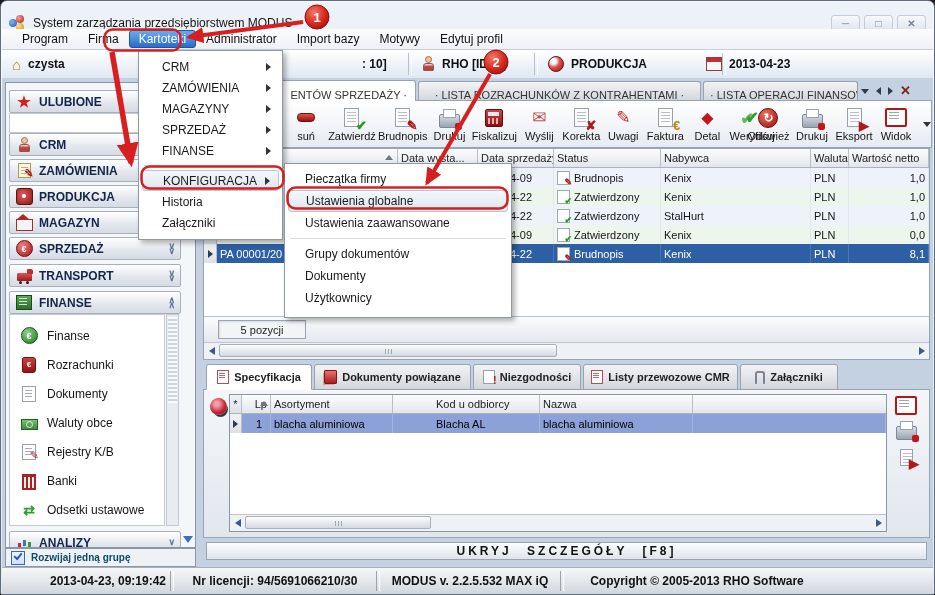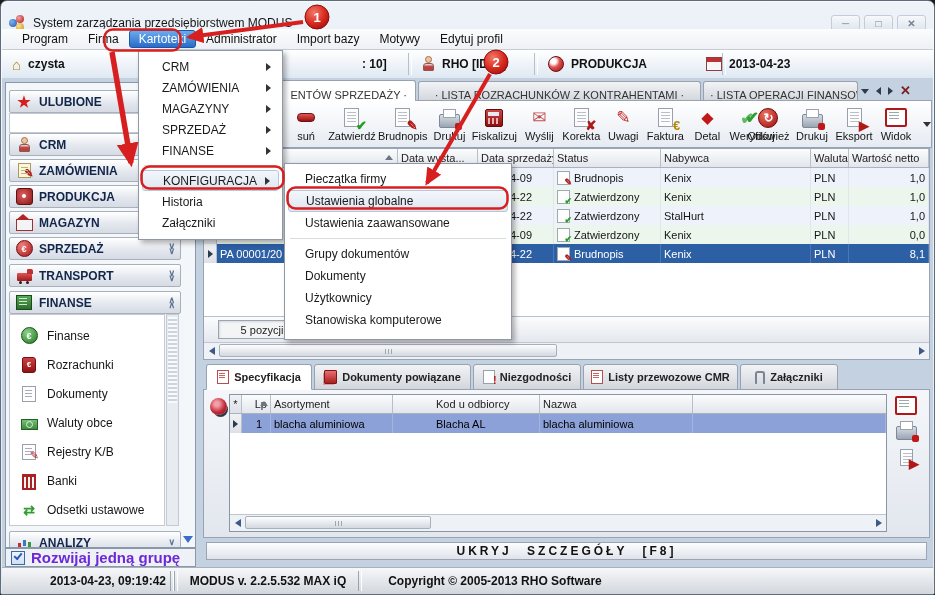--- a/index.html
+++ b/index.html
@@ -46,21 +46,21 @@
   .white-strip{position:absolute;left:3px;width:172px;background:#fff;border:1px solid #c4cad4;box-sizing:border-box;}
   .fin-panel{position:absolute;left:3px;top:231px;width:156px;height:212px;background:#fff;border:1px solid #c4cad4;box-sizing:border-box;padding-top:6px;}
   .fin-item{height:29px;display:flex;align-items:center;gap:9px;padding-left:10px;font-size:12px;color:#151515;}
   .sscroll{position:absolute;left:160px;top:231px;width:13px;height:212px;background:#e8ecf1;border:1px solid #c4cad4;box-sizing:border-box;}
   .sscroll .thumb{position:absolute;left:1px;top:2px;width:9px;height:86px;background:repeating-linear-gradient(#f8fafc 0 2px,#cdd4dd 2px 4px);border:1px solid #aab2bе;}
   .sdown{position:absolute;left:175px;top:449px;width:14px;height:14px;display:flex;align-items:center;justify-content:center;}
   .tri-down{width:0;height:0;border-left:5px solid transparent;border-right:5px solid transparent;border-top:7px solid #3a6cc8;}
   .chk-panel{left:4px;top:547px;width:191px;height:19px;background:#eef2f6;border:1px solid #8a97a8;box-sizing:border-box;display:flex;align-items:center;gap:6px;padding-left:5px;}
   .chkbox{width:12px;height:12px;background:linear-gradient(#eef4fb,#cfe0f2);border:1px solid #3a68a8;position:relative;}
   .chkbox::after{content:"";position:absolute;left:2px;top:1px;width:6px;height:3px;border-left:2px solid #2a5ac0;border-bottom:2px solid #2a5ac0;transform:rotate(-50deg);}
-  .chk-label{font-size:15px;font-weight:bold;color:#6d28d9;}
+  .chk-label{font-size:10px;font-weight:bold;color:#0c4a6e;}
   
   .g-ico{width:18px;height:16px;display:inline-flex;align-items:center;justify-content:center;flex:none;}
   .i-star{color:#d42020;font-size:15px;}
   .i-note{width:13px;height:15px;background:#fdf6d8;border:1px solid #a89a60;position:relative;box-sizing:border-box;}
   .i-note::after{content:"";position:absolute;left:2px;top:3px;width:7px;height:1px;box-shadow:0 0 #b09,0 3px #c0b080,0 6px #c0b080;background:#c0b080;}
   .i-pencil-ov{position:absolute;right:-4px;bottom:-3px;color:#b02020;font-size:11px;}
   .i-gauge{width:15px;height:15px;border-radius:3px;background:radial-gradient(circle at 40% 40%,#e06060,#8c1515);border:1px solid #601010;position:relative;}
   .i-gauge::after{content:"";position:absolute;left:5px;top:5px;width:4px;height:4px;border-radius:50%;background:#fff;}
   .i-wh{width:15px;height:10px;background:#f4f4f6;border:1px solid #a03030;position:relative;margin-top:5px;}
   .i-wh::before{content:"";position:absolute;left:-1px;top:-6px;width:0;height:0;border-left:7px solid transparent;border-right:7px solid transparent;border-bottom:6px solid #b02525;}
@@ -671,20 +671,21 @@
             <span class="ov ovr">▶</span>
           </span>
     </div>
   </div>
 
   <div class="abs hidebar">UKRYJ SZCZEGÓŁY [F8]</div>
 
   <div class="abs statusbar">
     <span class="seg" style="width:168px;padding-left:44px;">2013-04-23, 09:19:42</span>
     <span class="segsep"></span>
+    <span class="seg" style="width:202px;">Nr licencji: 94/5691066210/30</span>
     <span class="segsep"></span>
     <span class="seg" style="width:180px;">MODUS v. 2.2.5.532 MAX iQ</span>
     <span class="segsep"></span>
     <span class="seg" style="width:266px;">Copyright © 2005-2013 RHO Software</span>
   </div>
 
   <div class="popup kmenu">
     <div class="pitem">
           <span>CRM</span>
           <span class="parr"></span>
@@ -730,23 +731,20 @@
         </div>
     <div class="psep"></div>
     <div class="pitem">
           <span>Grupy dokumentów</span>
         </div>
     <div class="pitem">
           <span>Dokumenty</span>
         </div>
     <div class="pitem">
           <span>Użytkownicy</span>
-        </div>
-    <div class="pitem">
-          <span>Stanowiska komputerowe</span>
         </div>
   </div>
 
 </div>
 
 <svg class="abs anno" width="935" height="595">
   <defs>
     <radialGradient id="redball" cx="38%" cy="32%" r="75%">
       <stop offset="0%" stop-color="#f07a6a"></stop>
           <stop offset="60%" stop-color="#d92b1f"></stop>

